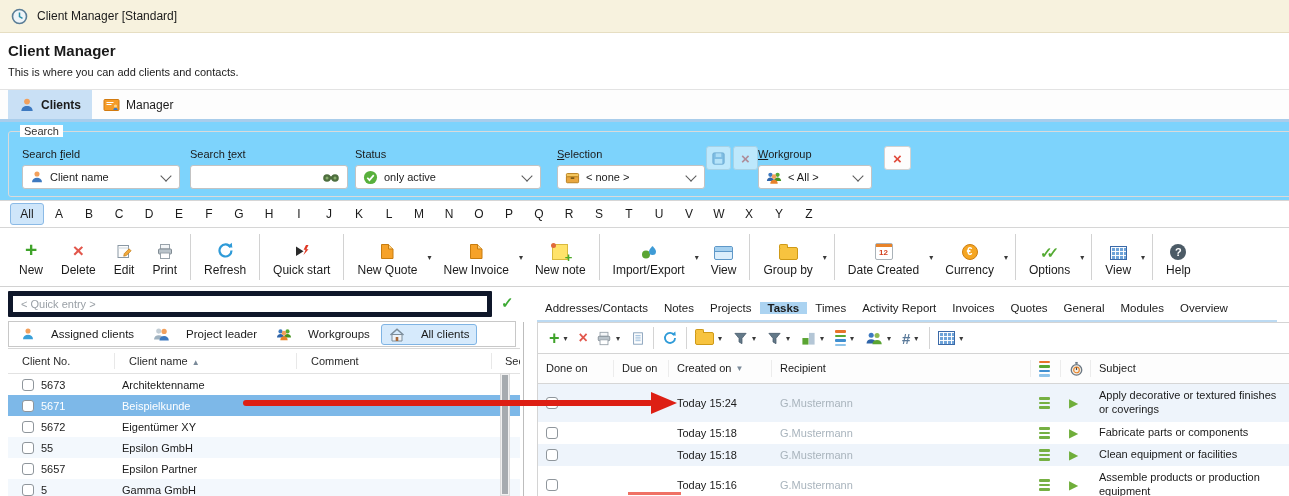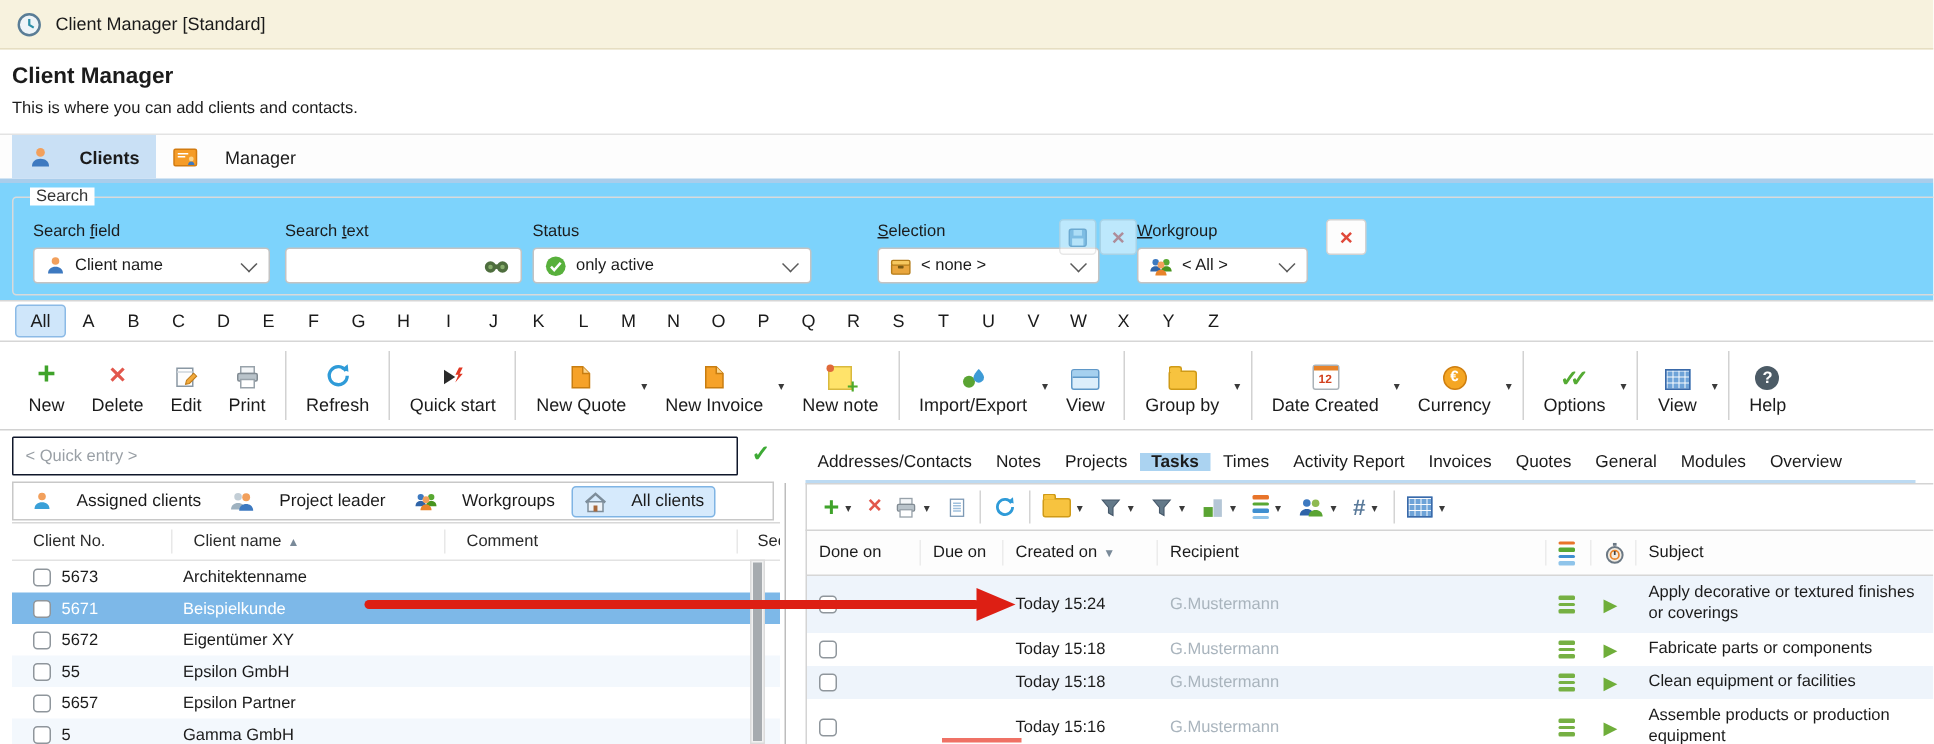--- a/index.html
+++ b/index.html
@@ -11,21 +11,21 @@
   .titlebar{position:absolute;left:0;right:0;top:0;height:33px;background:var(--titlebar-bg,#f7f2de);
     border-bottom:1px solid #e6dec2;display:flex;align-items:center;gap:9px;padding-left:11px;box-sizing:border-box}
   .titlebar .title{font-size:12px;color:#1a1a1a}
   
   .page-header{position:absolute;left:0;right:0;top:34px;height:62px;padding:8px 0 0 8px;box-sizing:border-box}
   .page-header h1{font-size:15px;margin:0;font-weight:bold}
   .page-header .subtitle{margin-top:7px;font-size:11px}
   
   .main-tabs{position:absolute;left:0;right:0;top:89px;height:33px;box-sizing:border-box;background:#fdfdfd;
     border-top:1px solid #e3e3e3;border-bottom:3px solid var(--tab-underline,#a9cdeb);display:flex;align-items:stretch;padding-left:8px}
-  .main-tab{display:flex;align-items:center;gap:18px;padding:0 11px;font-size:12px}
+  .main-tab{display:flex;align-items:center;gap:6px;padding:0 11px;font-size:12px}
   .main-tab.active{background:var(--tab-active-bg,#c9e0f5);font-weight:bold}
   
   .search-area{position:absolute;left:0;right:0;top:122px;height:78px;background:#7dd3fc}
   .search-group{position:absolute;left:8px;top:9px;width:1420px;height:64px;border:1px solid #dadada;border-radius:3px}
   .search-legend{position:absolute;top:-7px;left:11px;background:#fff;padding:0 4px;color:#333}
   .sf{position:absolute;top:26px}
   .sf .flabel{display:block;margin-bottom:5px}
   .accel{text-decoration:underline}
   .control{height:24px;border:1px solid #c3c3c3;border-radius:3px;background:#fff;display:flex;align-items:center;gap:6px;padding:0 7px;box-sizing:border-box}
   .control .val{flex:1;white-space:nowrap;overflow:hidden}
@@ -77,21 +77,21 @@
   .note .plus{position:absolute;right:-5px;bottom:-6px;color:#4faa2a;font-weight:bold;font-size:13px}
   .plines{display:flex;flex-direction:column;gap:2px}
   .plines i{display:block;width:11px;height:2.5px;border-radius:1px;background:#76b043}
   .plines.multi i:nth-child(1){background:#e8742a}
   .plines.multi i:nth-child(2){background:#58a832}
   .plines.multi i:nth-child(3){background:#3f8fd0}
   .plines.multi i:nth-child(4){background:#8fc4ea}
   .cb{width:12px;height:12px;border:1px solid #8f969c;border-radius:3px;background:#fff;box-sizing:border-box;flex:none}
   
   .left-panel{position:absolute;left:0;top:287px;width:524px;bottom:0}
-  .quick-entry{position:absolute;left:8px;top:4px;width:484px;height:26px;border:1px solid #0f172a;border-radius:1px;
+  .quick-entry{position:absolute;left:8px;top:4px;width:484px;height:26px;border:5px solid #0f172a;border-radius:1px;
     box-sizing:border-box;display:flex;align-items:center;padding-left:8px;color:#9aa0a6}
   .qe-check{position:absolute;left:501px;top:8px}
   .left-tabs{position:absolute;left:8px;top:34px;width:508px;height:26px;border:1px solid #c8c8c8;box-sizing:border-box;
     display:flex;align-items:center;gap:3px;padding-left:4px}
   .ltab{display:flex;align-items:center;gap:16px;padding:2px 7px;border:1px solid transparent;border-radius:3px;font-size:11.5px}
   .ltab.active{background:#d6eafc;border-color:#7fb4e4}
   .client-table{position:absolute;left:8px;top:61px;width:512px;bottom:0;border-top:1px solid #d8d8d8;overflow:hidden}
   .ct-header{display:grid;grid-template-columns:107px 182px 195px 1fr;height:24px;align-items:center;border-bottom:1px solid #e2e2e2;color:#2a2a2a}
   .ct-header .hc{padding-left:14px;border-right:1px solid #e8e8e8;height:16px;line-height:16px;white-space:nowrap;overflow:hidden}
   .ct-row{display:grid;grid-template-columns:107px 182px 195px 1fr;height:21px;align-items:center;white-space:nowrap}
@@ -213,21 +213,21 @@
         <svg width="15" height="15" viewBox="0 0 16 16">
             <circle cx="8" cy="8" r="7" fill="#58b03c"></circle>
             <path d="M4.6 8.3l2.3 2.5 4.6-5.3" stroke="#fff" stroke-width="1.8" fill="none"></path>
           </svg>
       </span>
       <span class="val">only active</span>
       <span class="chev"></span>
     </div>
   </div>
 
-  <div class="sf" style="left:585px;width:148px">
+  <div class="sf" style="left:557px;width:148px">
     <span class="flabel"><span></span><span class="accel">S</span><span>election</span></span>
     <div class="control">
       <span>
         <svg width="15" height="15" viewBox="0 0 16 16">
             <rect x="1.5" y="6.2" width="13" height="7.4" rx="1" fill="#e9a63e" stroke="#b57d1b"></rect>
             <rect x="1.5" y="3.8" width="13" height="3.4" rx="1" fill="#f6c85f" stroke="#b57d1b"></rect>
             <rect x="6" y="7.6" width="4" height="2" rx=".5" fill="#7a5a14"></rect>
           </svg>
       </span>
       <span class="val">&lt; none &gt;</span>

